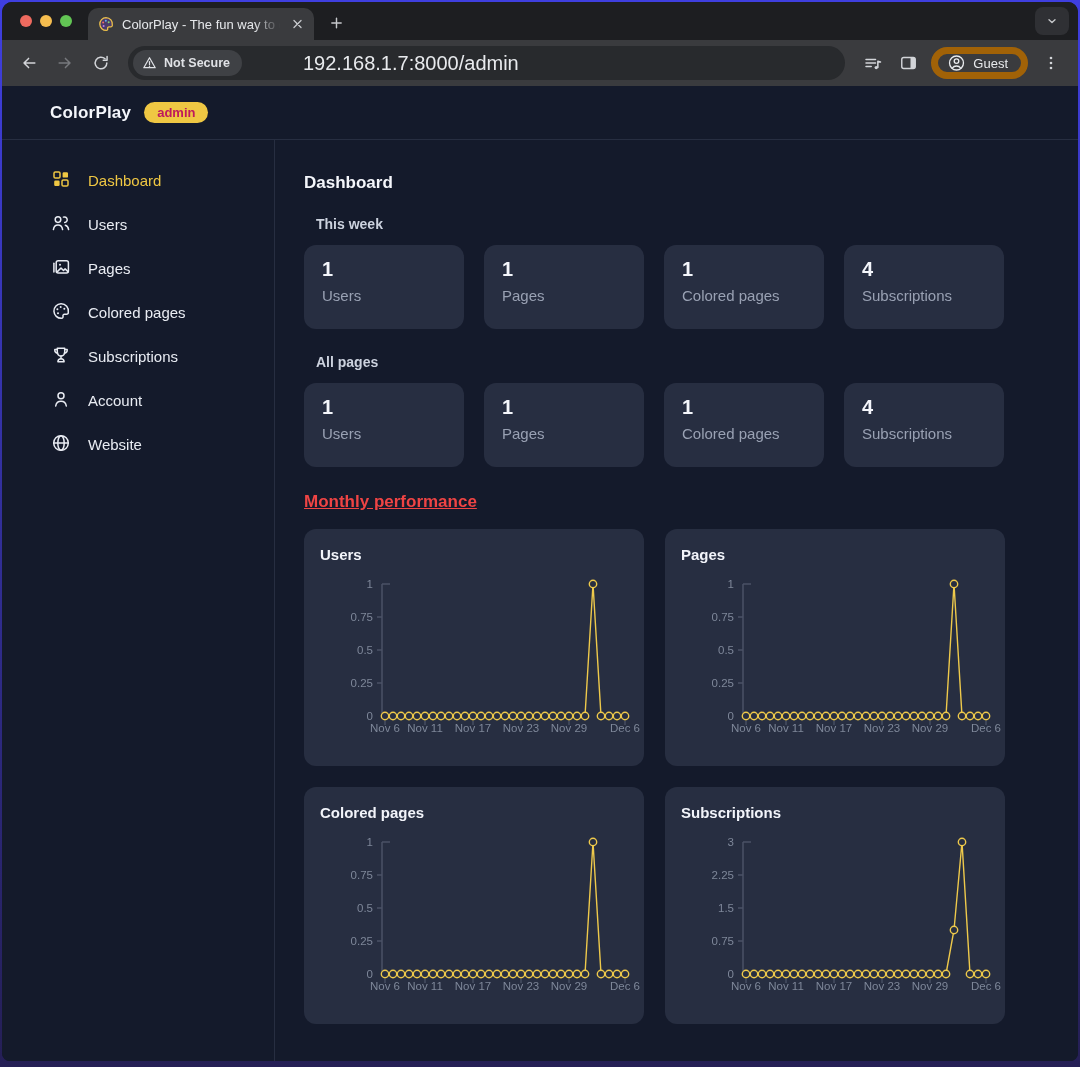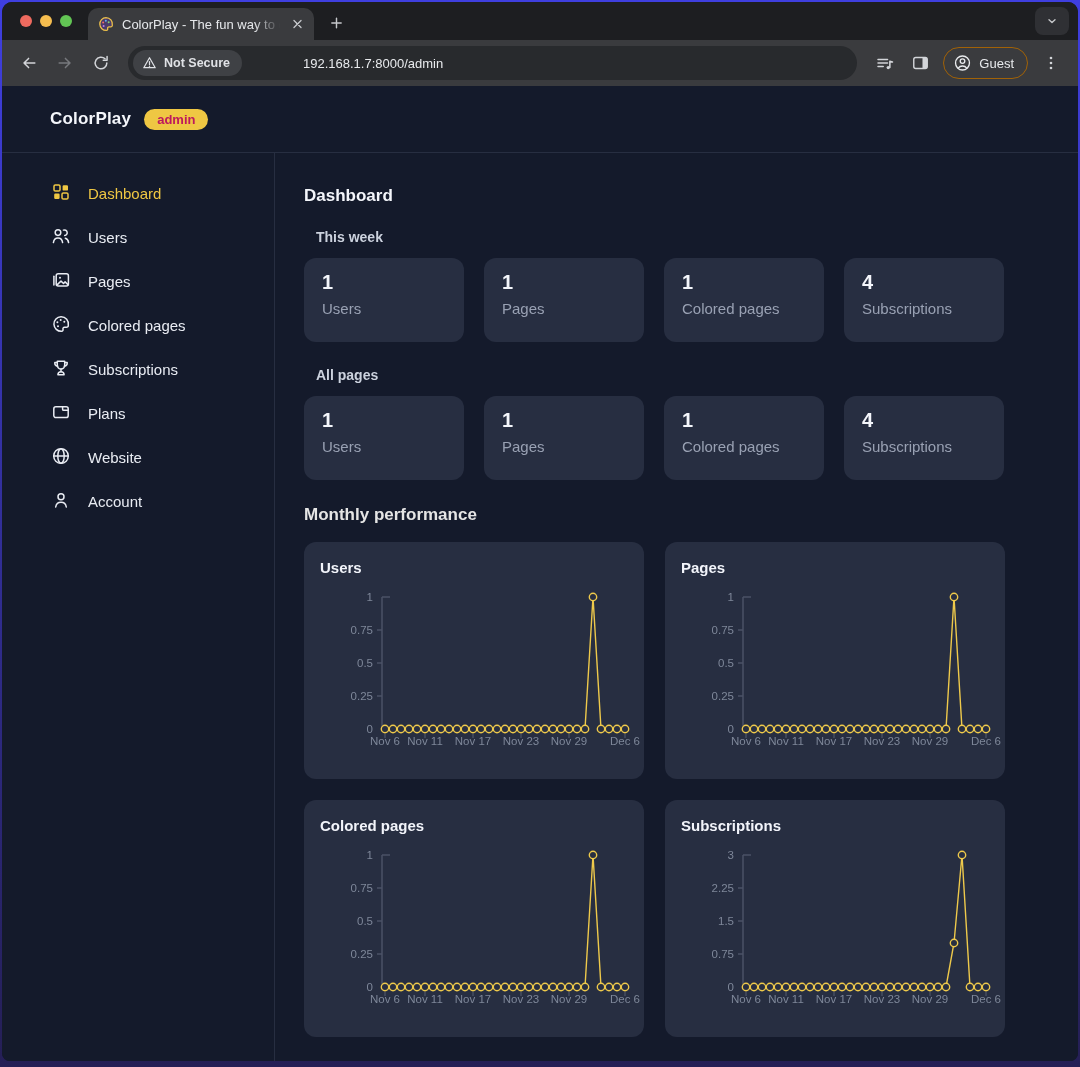--- a/index.html
+++ b/index.html
@@ -48,30 +48,30 @@
   .nav-btn.disabled { color:#77797d; }
   .omnibox {
     flex:1; height:34px; background:#282a2d; border-radius:17px; min-width:0;
     display:flex; align-items:center; padding:0 14px 0 5px; margin:0 8px;gap:48px;
   }
   .chip {
     height:26px; background:#3f4145; border-radius:13px;
     display:flex; align-items:center; gap:7px; padding:0 12px 0 9px;
     color:#e0e2e6; font-size:12.5px; font-weight:600; flex:0 0 auto;
   }
-  .url { color:#e8eaed; font-size:13px; margin-left:13px; white-space:nowrap; }
+  .url { color:#e8eaed; font-size:20px; margin-left:13px; white-space:nowrap; }
   .guest-pill {
-    height:32px; border:1px solid #a16207; border-radius:16px;
+    height:32px; border:7px solid #a16207; border-radius:16px;
     display:flex; align-items:center; gap:7px; padding:0 13px 0 9px;
     color:#e8eaed; font-size:13px; margin:0 4px;
   }
   
   .app { flex:1; display:flex; flex-direction:column; background:#141a2b; color:#eef1f7; min-height:0; }
   .app-header {
-    height:67px; flex:0 0 auto; display:flex; align-items:center; justify-content:space-between;
+    height:54px; flex:0 0 auto; display:flex; align-items:center; justify-content:space-between;
     padding:0 48px; border-bottom:1px solid #272e41;
   }
   .brand-wrap { display:flex; align-items:center; }
   .brand { font-size:17px; font-weight:700; color:#f4f6fb; letter-spacing:.2px; }
   .badge { background:#efc743; color:#be185d; font-size:13px; font-weight:600;
     padding:3px 13px; border-radius:13px; margin-left:13px; }
   .user { display:flex; align-items:center; gap:12px; }
   .avatar { width:40px; height:40px; border-radius:50%; overflow:hidden; flex:0 0 auto; }
   .user-name { font-size:15px; color:#f2f4fa; }
   .sign-out { font-size:14px; color:#9aa2b4; margin-top:3px; }
@@ -81,21 +81,21 @@
     color:#e9ecf3; font-size:15px; cursor:pointer; }
   .side-item .side-icon { width:22px; height:22px; display:flex; }
   .side-item.active { color:#efc743; }
   main { flex:1; padding:33px 0 0 29px; overflow:hidden; }
   .page-title { font-size:17px; font-weight:700; color:#f4f6fb; margin:0 0 23px; }
   .section-label { font-size:14px; font-weight:600; color:#ccd2de; margin:0 12px 13px; }
   .cards-row { display:flex; gap:20px; margin-bottom:25px; }
   .stat-card { width:160px; height:84px; background:#272e41; border-radius:12px; padding:13px 18px; }
   .stat-value { font-size:20px; font-weight:700; color:#f4f6fb; }
   .stat-label { font-size:15px; color:#99a1b3; margin-top:6px; }
-  .monthly-title { font-size:17px; font-weight:700; color:#e5e5e5; margin:9px 0 17px; }
+  .monthly-title { font-size:17px; font-weight:700; color:#ef4444; margin:9px 0 17px;text-decoration:underline; }
   .charts-grid { display:grid; grid-template-columns:340px 340px; gap:21px; }
   .chart-card { width:340px; height:237px; background:#272e41; border-radius:12px; position:relative; }
   .chart-title { position:absolute; left:16px; top:17px; font-size:15px; font-weight:600; color:#f2f4fa; z-index:1; }
   .chart-card svg.chart { position:absolute; left:0; top:0; }
 </style>
 </head>
 <body>
 
 <div class="desktop">
   <div class="window">
@@ -264,44 +264,35 @@
                   <path d="M13.7 4.5h2.5a3.4 3.4 0 0 1-2.9 3.7"></path>
                   <path d="M10 11v2.7"></path>
                   <path d="M6.9 16.8c.1-1.7 1.4-3 3.1-3s3 1.3 3.1 3z"></path>
                 </svg>
               </span>
      <span class="side-label">Subscriptions</span>
    </div>
             <div class="side-item">
      <span class="side-icon">
                 <svg viewBox="0 0 20 20" width="22" height="20" fill="none" stroke="currentColor" stroke-width="1.5" stroke-linecap="round" stroke-linejoin="round">
-                  <rect x="2.8" y="4.8" width="14.4" height="10.8" rx="2.1"></rect>
-                  <path d="M11.6 4.9v2.3a1.1 1.1 0 0 0 1.1 1.1h4.4"></path>
-                </svg>
-              </span>
-     <span class="side-label">Plans</span>
+                  <circle cx="10" cy="6.8" r="3"></circle>
+                  <path d="M4.7 17c.5-3.1 2.7-4.8 5.3-4.8s4.8 1.7 5.3 4.8"></path>
+                </svg>
+              </span>
+     <span class="side-label">Account</span>
    </div>
             <div class="side-item">
      <span class="side-icon">
                 <svg viewBox="0 0 20 20" width="22" height="20" fill="none" stroke="currentColor" stroke-width="1.5" stroke-linecap="round" stroke-linejoin="round">
                   <circle cx="10" cy="10" r="7.3"></circle>
                   <ellipse cx="10" cy="10" rx="3.2" ry="7.3"></ellipse>
                   <path d="M2.7 10h14.6"></path>
                 </svg>
               </span>
      <span class="side-label">Website</span>
-   </div>
-            <div class="side-item">
-     <span class="side-icon">
-                <svg viewBox="0 0 20 20" width="22" height="20" fill="none" stroke="currentColor" stroke-width="1.5" stroke-linecap="round" stroke-linejoin="round">
-                  <circle cx="10" cy="6.8" r="3"></circle>
-                  <path d="M4.7 17c.5-3.1 2.7-4.8 5.3-4.8s4.8 1.7 5.3 4.8"></path>
-                </svg>
-              </span>
-     <span class="side-label">Account</span>
    </div>
           </nav>
         <main>
           <h1 class="page-title">Dashboard</h1>
           <div id="sections">
               <div>
      <div class="section-label">This week</div>
      <div class="cards-row">
                   <div class="stat-card">
           <div class="stat-value">1</div>

